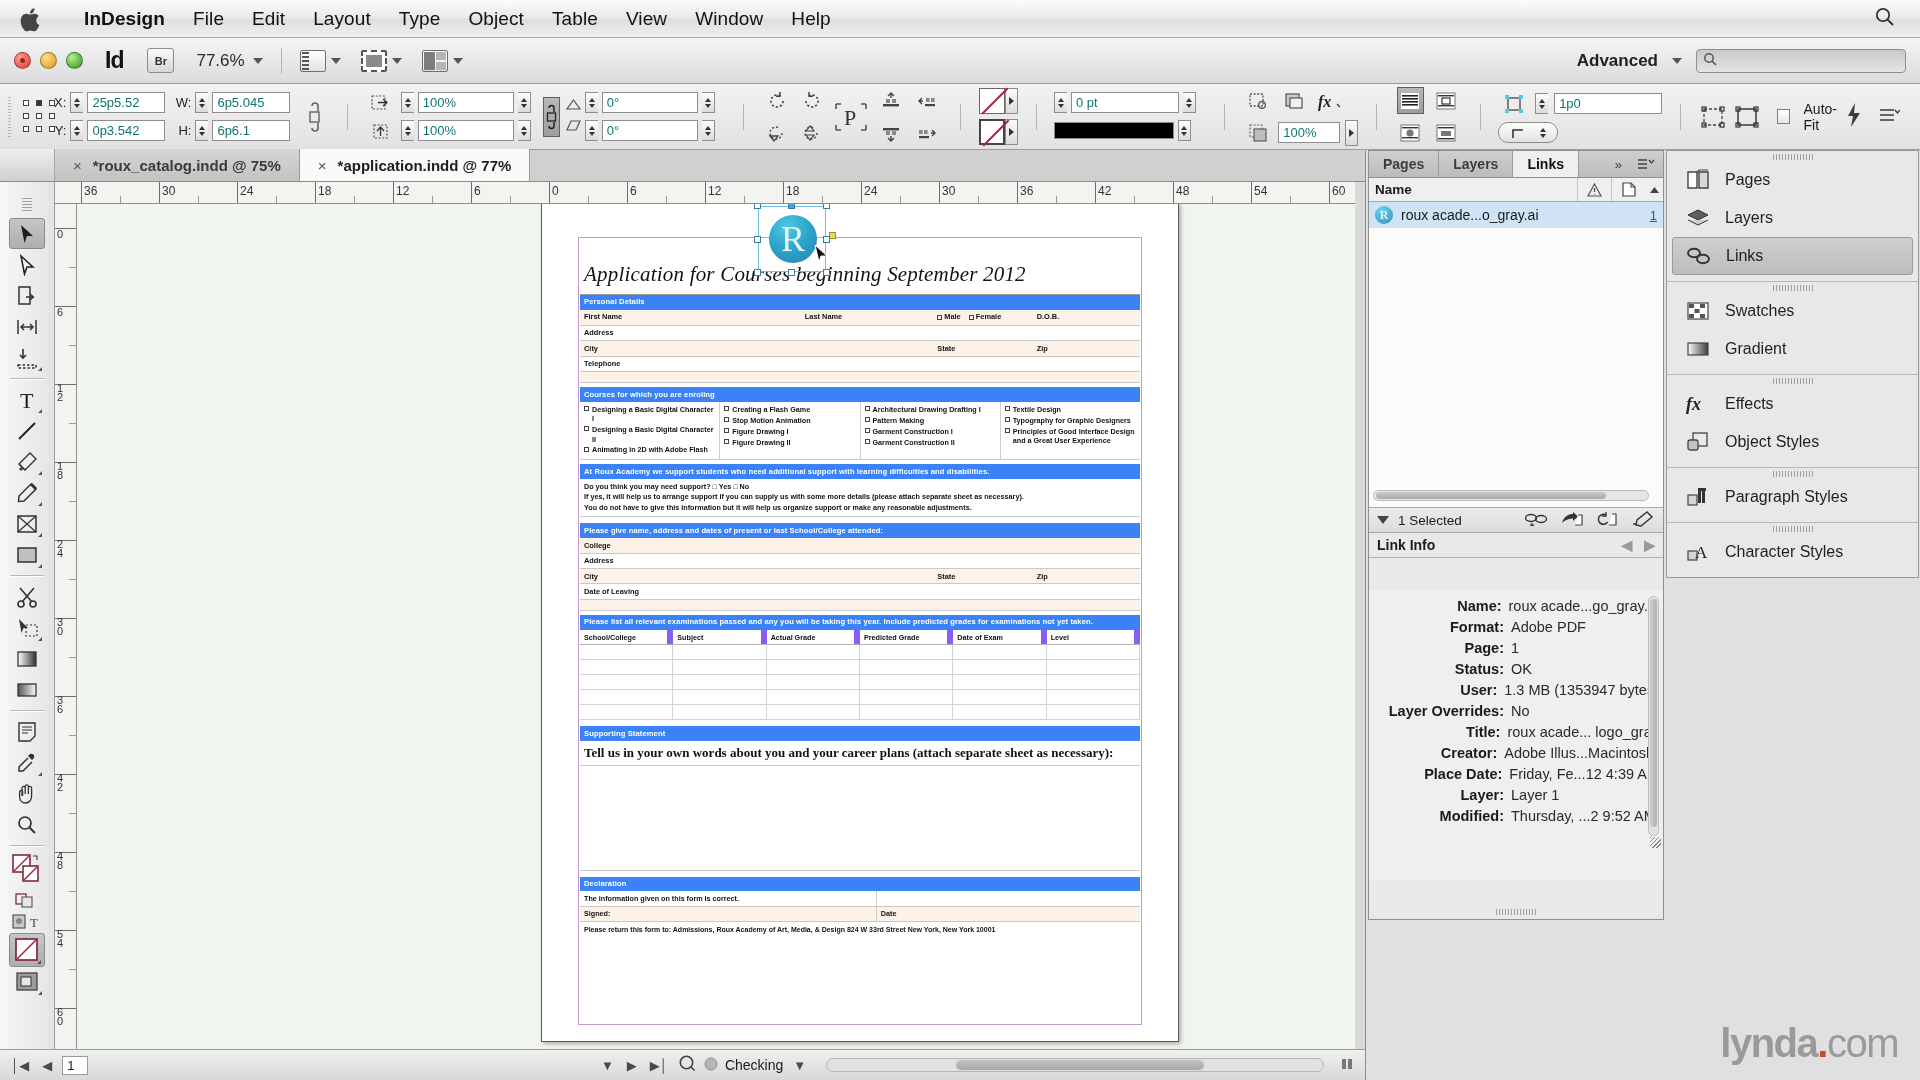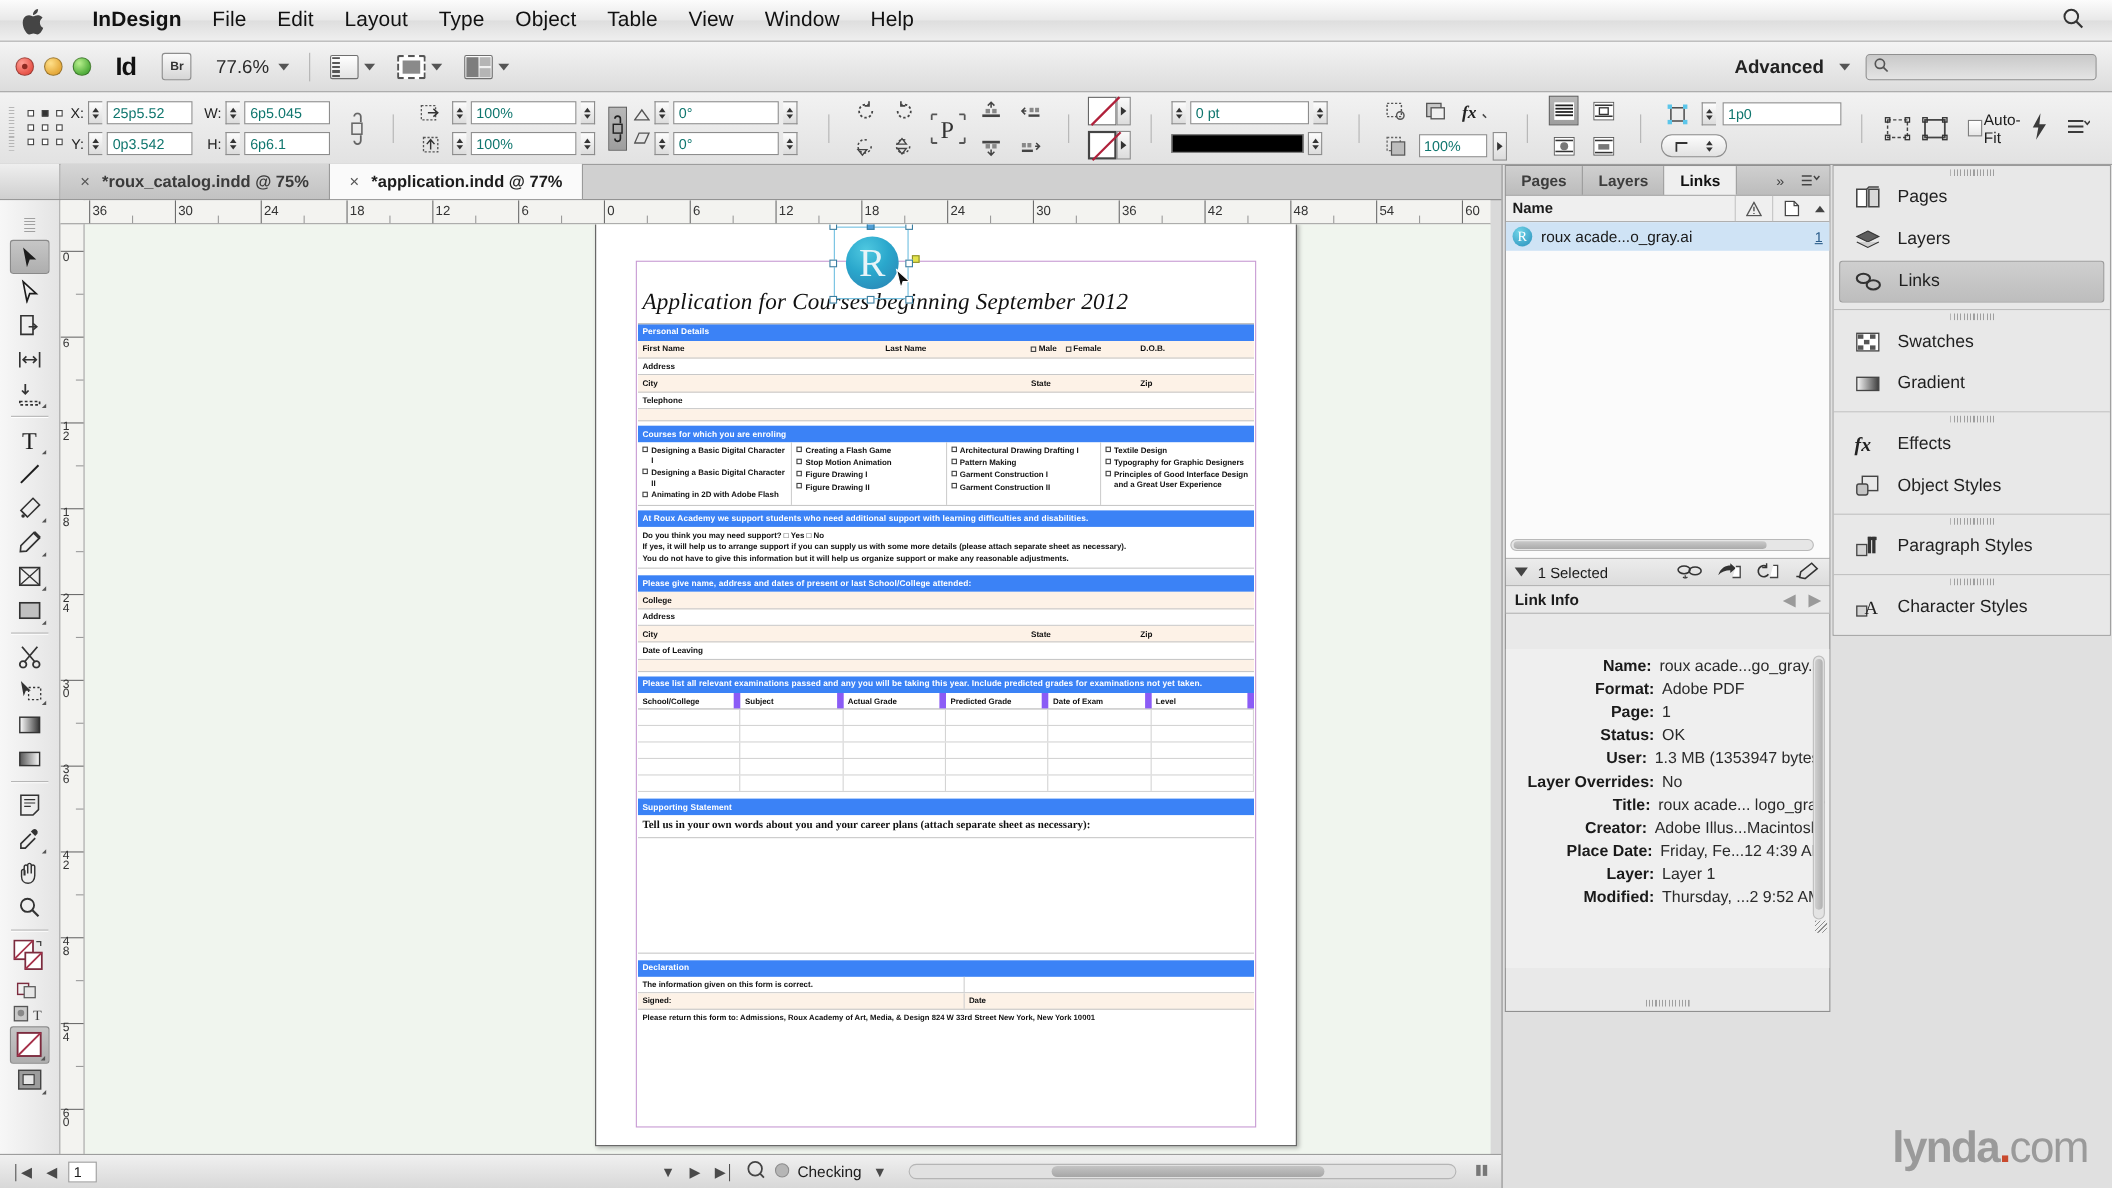--- a/index.html
+++ b/index.html
@@ -90,21 +90,21 @@
   .pulldown{width:13px;height:21px;border:1px solid #8d8d8d;background:linear-gradient(to bottom,#fdfdfd,#dcdcdc);
      display:flex;flex-direction:column;align-items:center;justify-content:center;gap:2px;border-left:none;}
   .chainbtn{width:17px;height:30px;margin:0 6px;opacity:.8;}
   .icnbtn{width:27px;height:27px;display:flex;align-items:center;justify-content:center;margin:0 2px;}
   .icnbtn.sel{border:1px solid #5f5f5f;background:linear-gradient(to bottom,#b8b8b8,#9e9e9e);}
   .twocol{display:flex;flex-direction:column;gap:5px;}
   .swatchbar{width:120px;height:17px;background:#000;border:1px solid #8d8d8d;}
   .nostroke{width:26px;height:26px;border:1px solid #666;background:#fff;position:relative;}
   .nostroke::after{content:"";position:absolute;left:-3px;top:11px;width:36px;height:2px;background:#b0203a;transform:rotate(-45deg);transform-origin:center;}
   .arrbtn{width:13px;height:26px;border:1px solid #8d8d8d;background:linear-gradient(to bottom,#fafafa,#dcdcdc);display:flex;align-items:center;justify-content:center;}
-  .autofit{display:flex;align-items:center;gap:2px;font-size:14px;margin-left:10px;}
+  .autofit{display:flex;align-items:center;gap:14px;font-size:14px;margin-left:10px;}
   .cbx{width:15px;height:15px;border:1px solid #7e7e7e;background:linear-gradient(to bottom,#fff,#e6e6e6);}
   .ctrl-right{margin-left:auto;display:flex;align-items:center;gap:16px;padding-right:12px;}
 
   
   .tabbar{position:absolute;left:0;top:150px;width:1920px;height:32px;background:#d0d0d0;border-bottom:1px solid #8c8c8c;display:flex;align-items:flex-end;}
   .tabbar .lead{width:55px;height:32px;background:linear-gradient(to bottom,#efefef,#cfcfcf);border-right:1px solid #a5a5a5;}
   .tab{height:32px;display:flex;align-items:center;gap:11px;padding:0 18px;font-size:15px;font-weight:bold;color:#3b3b3b;
        border-right:1px solid #9a9a9a;background:linear-gradient(to bottom,#d6d6d6,#c2c2c2);}
   .tab.active{background:#fafafa;color:#1d1d1d;}
   .tab .x{font-size:15px;font-weight:normal;color:#555;}
@@ -151,21 +151,21 @@
   .coursecol:last-child{border-right:none;}
   .ckrow{display:flex;gap:3px;align-items:flex-start;margin-bottom:1.5px;font-weight:bold;font-size:7.2px;line-height:1.3;}
   .ck{width:5px;height:5px;border:.7px solid #444;flex:none;margin-top:1.2px;}
   .para{padding:3px 4px;font-weight:bold;font-size:7.2px;line-height:1.45;border-bottom:1px solid #c8c8c8;}
   .examtbl{display:flex;flex-direction:column;}
   .examhdr{display:flex;border-bottom:1px solid #b5b5b5;}
   .examhdr div{flex:1;padding:2.5px 4px;font-weight:bold;font-size:7.2px;border-right:6px solid #8b5cf6;}
   .examrow{display:flex;height:15px;border-bottom:1px solid #d4d4d4;}
   .examrow div{flex:1;border-right:1px solid #d4d4d4;}
   .bigblank{height:105px;border-bottom:1px solid #c8c8c8;}
-  .statement{padding:3.5px 4px;font-family:"Liberation Serif",serif;font-size:10px;font-weight:bold;border-bottom:1px solid #c8c8c8;}
+  .statement{padding:3.5px 4px;font-family:"Liberation Serif",serif;font-size:13px;font-weight:bold;border-bottom:1px solid #c8c8c8;}
   .declrow{display:flex;border-bottom:1px solid #c8c8c8;}
   .declrow .a{width:53%;padding:2.5px 4px;font-weight:bold;font-size:7.2px;border-right:1px solid #cfcfcf;}
   .declrow .b{flex:1;padding:2.5px 4px;font-weight:bold;font-size:7.2px;}
   .declrow.alt{background:#fdf2e7;}
   .footerline{padding:4px 4px 2px 4px;font-size:7px;font-weight:bold;}
 
   
   .logoframe{position:absolute;left:216px;top:3px;width:68px;height:66px;}
   .selrect{position:absolute;inset:0;border:1px solid #6fbfe0;}
   .hdl{position:absolute;width:7px;height:7px;background:#fff;border:1px solid #3b7ea0;}

